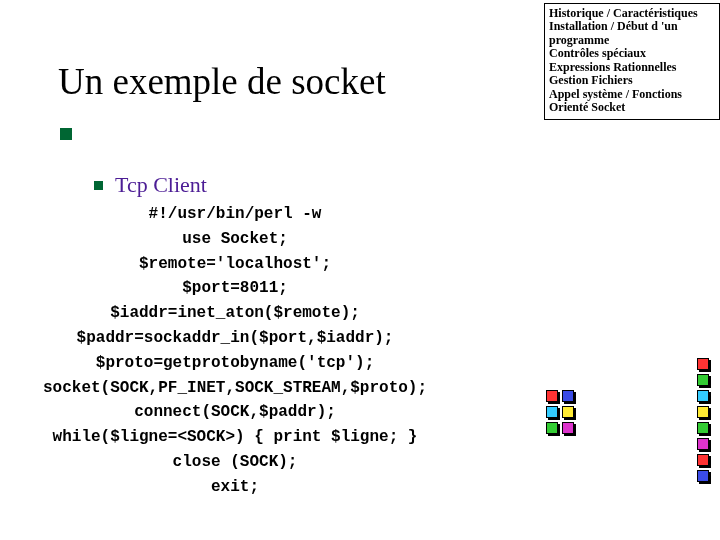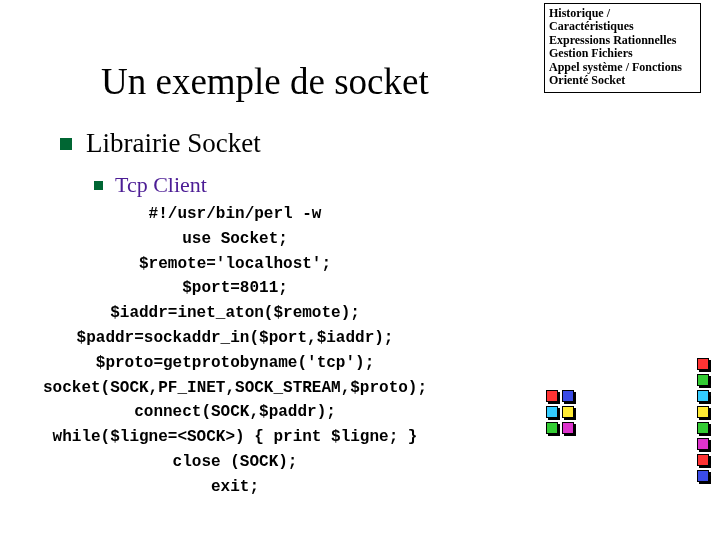--- a/index.html
+++ b/index.html
@@ -11,21 +11,20 @@
     position: relative;
     overflow: hidden;
   }
   .slide-title {
     font-size: 37px;
     color: #000;
     position: absolute;
     left: 58px;
     top: 60px;
     font-weight: normal;
-    margin-left: 43px;
   }
   .sub1 {
     position: absolute;
     left: 60px;
     top: 128px;
     display: flex;
     align-items: center;
     gap: 14px;
   }
   .bullet-sq {
@@ -65,21 +64,21 @@
     font-size: 16px;
     line-height: 1.55;
     color: #000;
     white-space: pre;
     text-align: center;
   }
   .sidebar {
     position: absolute;
     left: 544px;
     top: 3px;
-    width: 157px;
+    width: 176px;
     border: 1px solid #000;
     padding: 3px 4px 4px 4px;
     font-family: "Times New Roman", Times, serif;
     font-size: 12px;
     line-height: 1.12;
     color: #000;
     font-weight: bold;
   }
   .sidebar div { margin: 0; }
   .highlight { color: #cc0033; }
@@ -131,21 +130,20 @@
     gap: 4px;
   }
 </style>
 </head>
 <body>
 
 <h1 class="slide-title">Un exemple de socket</h1>
 
 <div class="sub1">
   <div class="bullet-sq"></div>
-  <div class="sub1-text">Librairie Socket</div>
 </div>
 
 <div class="sub2">
   <div class="bullet-sq-sm"></div>
   <div class="sub2-text">Tcp Client</div>
 </div>
 
 <pre class="code-block">#!/usr/bin/perl -w
 use Socket;
 $remote='localhost';
@@ -154,20 +152,22 @@
 $paddr=sockaddr_in($port,$iaddr);
 $proto=getprotobyname('tcp');
 socket(SOCK,PF_INET,SOCK_STREAM,$proto);
 connect(SOCK,$paddr);
 while($ligne=&lt;SOCK&gt;) { print $ligne; }
 close (SOCK);
 exit;</pre>
 
 <div class="sidebar" id="sidebar">
     <div>Historique / Caractéristiques</div>
+    <div>Installation / Début d 'un programme</div>
+    <div>Contrôles spéciaux</div>
     <div> Expressions Rationnelles</div>
     <div> Gestion Fichiers</div>
     <div>Appel système / Fonctions</div>
     <div> Orienté Socket</div>
   </div>
 
 <div class="deco-squares">
   <div class="deco-row">
     <div class="dsq">
         <div class="shadow"></div>

